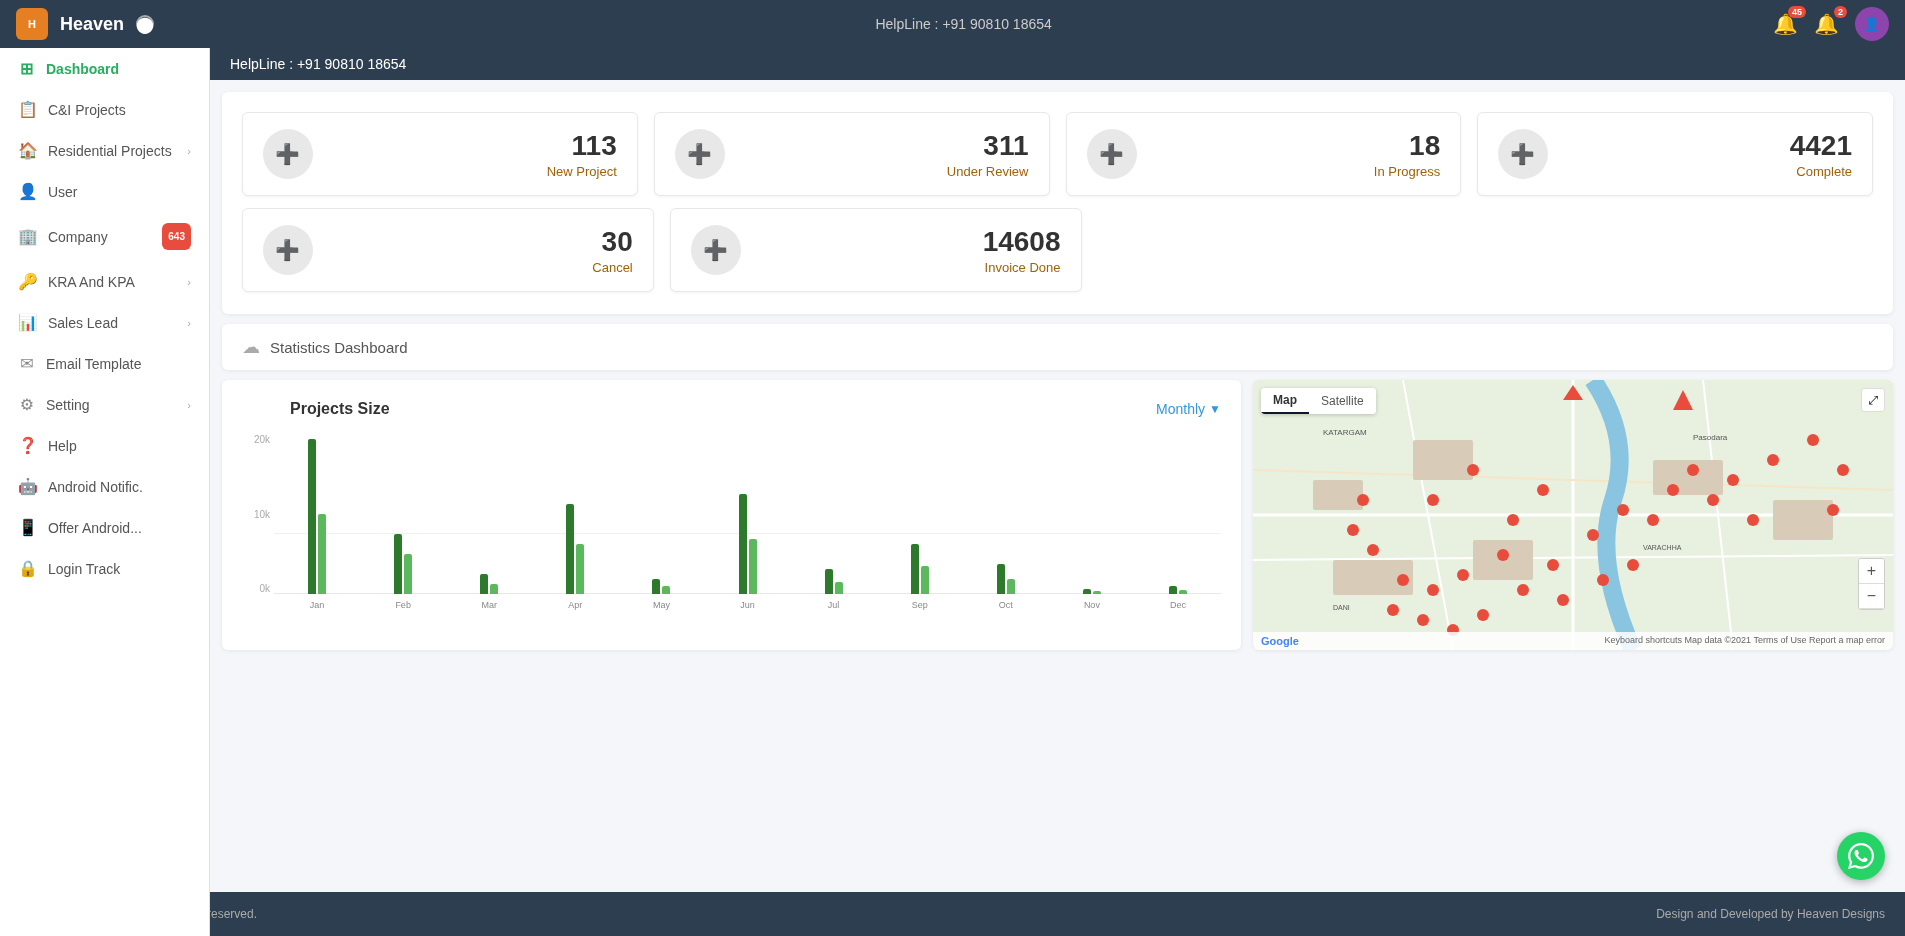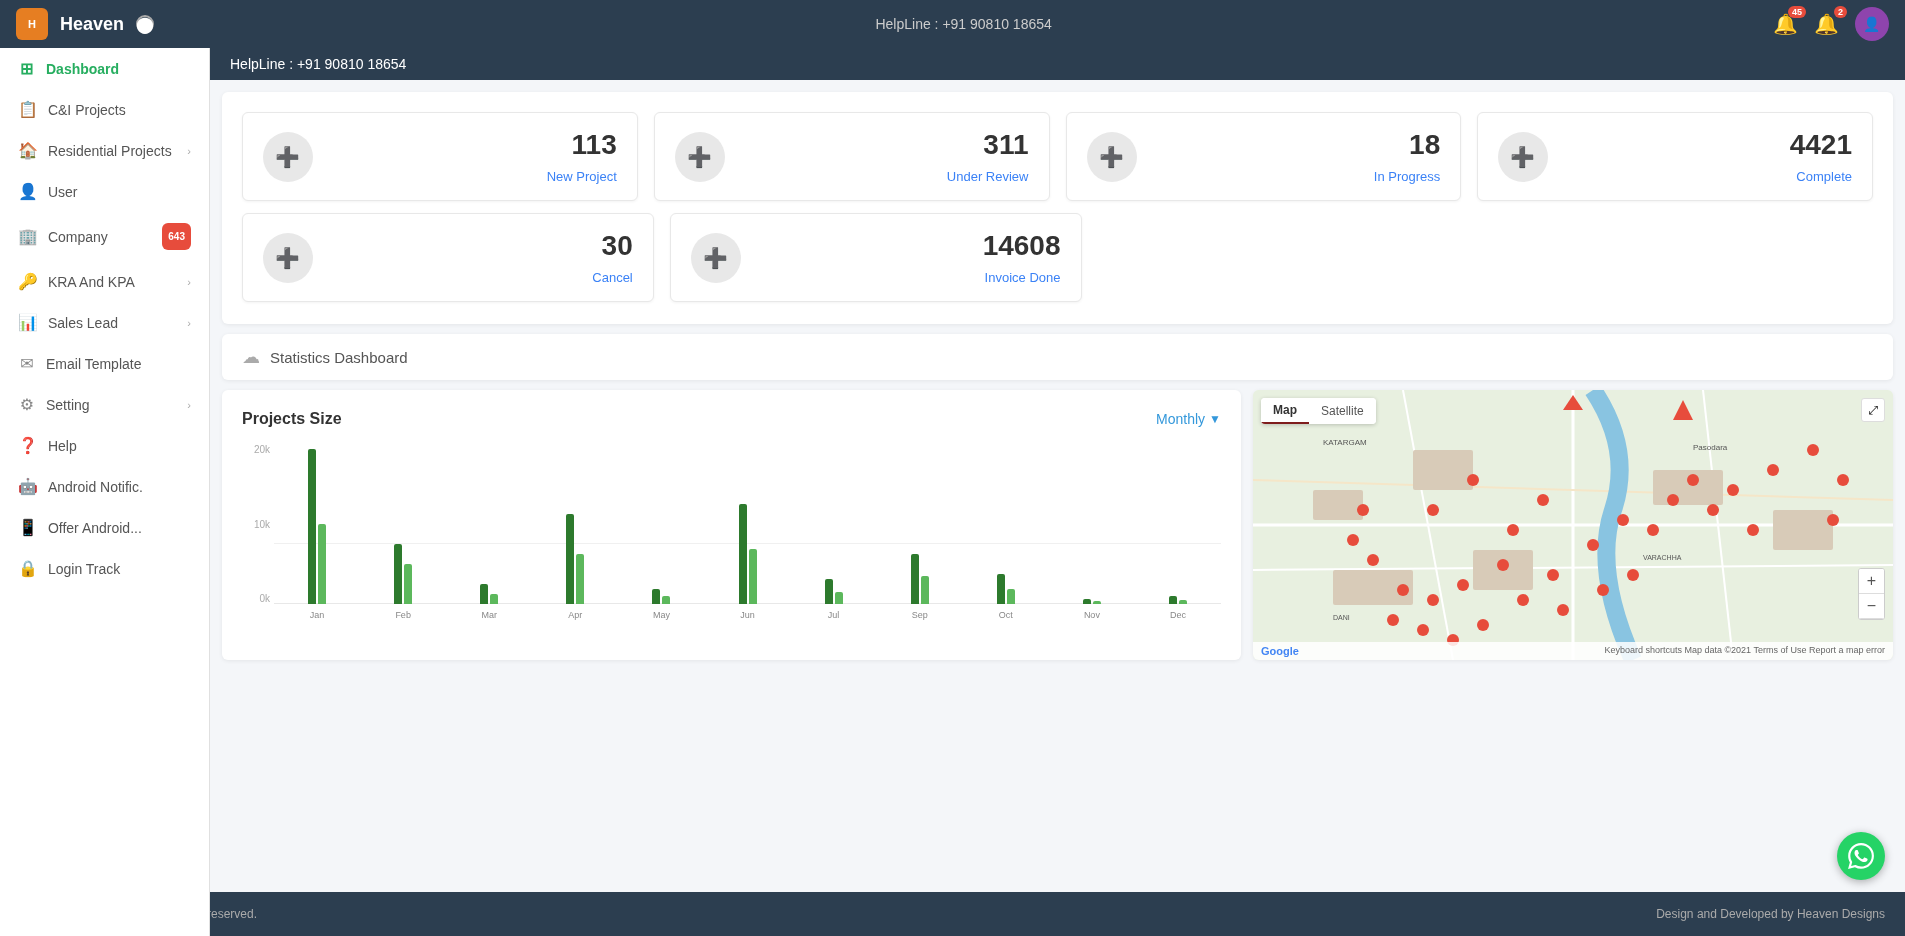--- a/index.html
+++ b/index.html
@@ -103,21 +103,21 @@
     .stat-icon-wrap {
       width: 50px; height: 50px;
       background: #e8e8e8;
       border-radius: 50%;
       display: flex; align-items: center; justify-content: center;
       font-size: 22px; color: #666;
       flex-shrink: 0;
     }
     .stat-info { text-align: right; flex: 1; }
     .stat-number { font-size: 28px; font-weight: 600; color: #333; }
-    .stat-label { font-size: 13px; color: #3b82f6; margin-top: 8px; }
+    .stat-label { font-size: 13px; color: #a16207; margin-top: 2px; }
 
     
     .stat-dashboard-bar {
       background: #fff;
       margin: 10px 12px 0 12px;
       padding: 12px 20px;
       border-radius: 6px;
       box-shadow: 0 1px 4px rgba(0,0,0,0.07);
       display: flex;
       align-items: center;
@@ -142,21 +142,21 @@
       border-radius: 6px;
       box-shadow: 0 1px 4px rgba(0,0,0,0.07);
       padding: 20px;
     }
     .chart-header {
       display: flex;
       align-items: center;
       justify-content: space-between;
       margin-bottom: 16px;
     }
-    .chart-title { font-size: 16px; font-weight: 600; color: #333; }
+    .chart-title { font-size: 16px; font-weight: 600; color: #333; margin-left: 48px; }
     .chart-filter {
       display: flex; align-items: center; gap: 4px;
       color: #3498db; font-size: 14px; cursor: pointer;
       font-weight: 500;
     }
     .chart-y-labels {
       position: absolute;
       left: 0; top: 0; bottom: 20px;
       display: flex; flex-direction: column; justify-content: space-between;
       font-size: 10px; color: #aaa;
@@ -183,21 +183,21 @@
       overflow: hidden;
     }
     .map-tab {
       padding: 5px 12px;
       font-size: 12px;
       cursor: pointer;
       color: #555;
       border: none;
       background: #fff;
     }
-    .map-tab.active { background: #fff; font-weight: 600; color: #333; border-bottom: 2px solid #7f1d1d; }
+    .map-tab.active { background: #fff; font-weight: 600; color: #333; border-bottom: 2px solid #0f172a; }
     .map-expand {
       position: absolute;
       top: 8px; right: 8px;
       background: #fff;
       border: 1px solid #ddd;
       border-radius: 3px;
       padding: 4px 6px;
       cursor: pointer;
       font-size: 12px;
     }

